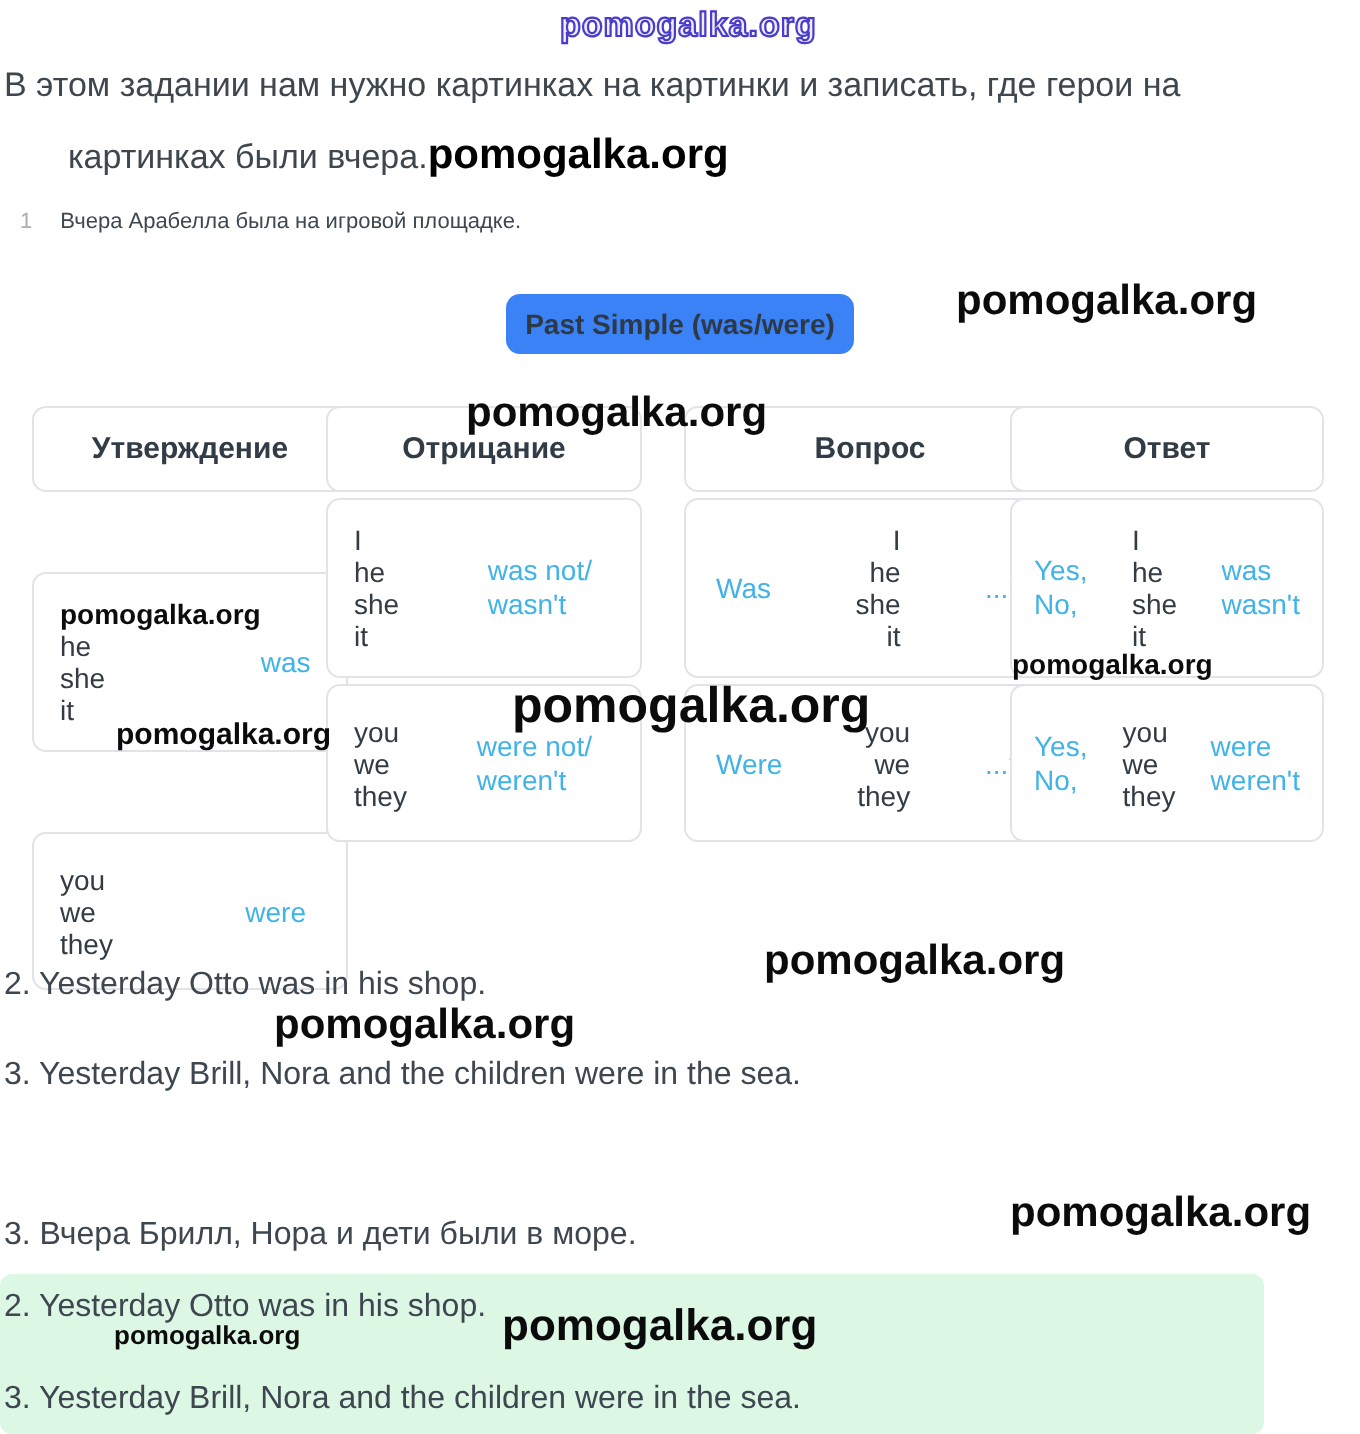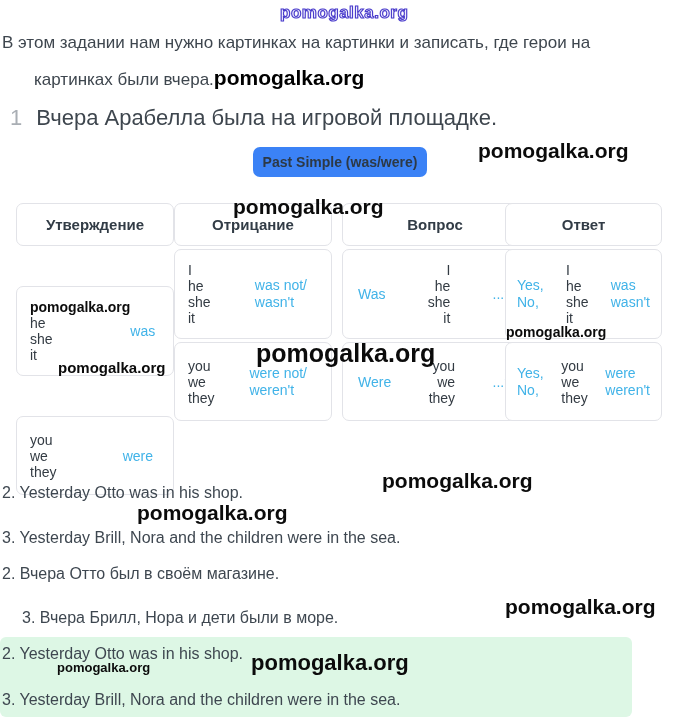--- a/index.html
+++ b/index.html
@@ -12,32 +12,32 @@
   .wm{position:absolute;font-weight:700;color:#0b0b0b;white-space:nowrap;line-height:1;}
   .wm-outline{
     position:absolute;font-weight:700;white-space:nowrap;line-height:1;
     color:#efeefc;-webkit-text-stroke:1.1px #4a3ccb;text-shadow:0 0 1px #6a5cdb;
     letter-spacing:.5px;
   }
   .wm-line{font-size:14px;font-weight:600;color:#0c0c0c;white-space:nowrap;}
   .wm-inline{font-size:21px;font-weight:700;color:#000;}
   
   .intro-line{position:absolute;left:2px;font-size:17px;font-weight:500;color:#3e464e;white-space:nowrap;}
-  .task-item{position:absolute;left:10px;top:105px;font-size:22px;white-space:nowrap;}
+  .task-item{position:absolute;left:10px;top:105px;font-size:11px;white-space:nowrap;}
   .task-num{color:#a9aeb4;font-weight:500;margin-right:14px;}
   .task-text{color:#3e464e;font-weight:500;}
   .badge{
     position:absolute;left:253px;top:147px;width:174px;height:30px;
     background:#3b82f6;border-radius:7px;display:flex;align-items:center;justify-content:center;
     font-size:14px;font-weight:700;color:#2d3945;
   }
   
   .col{position:absolute;top:203px;display:flex;flex-direction:column;gap:3px;}
   .col-1{left:16px;width:158px;gap:40px;}
-  .col-2{left:174px;width:158px;}
+  .col-2{left:163px;width:158px;}
   .col-3{left:342px;width:186px;text-align:right;}
   .col-4{left:505px;width:157px;}
   .cell{border:1px solid #e2e3e8;border-radius:7px;background:#fff;box-sizing:border-box;}
   .cell.head{height:43px;display:flex;align-items:center;justify-content:center;
     font-size:15px;font-weight:700;color:#323c46;}
   .cell.r1{height:90px;}
   .cell.r2{height:79px;}
   .cell.body{display:flex;align-items:center;justify-content:space-between;
     font-size:14px;font-weight:500;color:#333b43;line-height:16px;}
   .pad-a{padding:0 20px 0 13px;}
@@ -179,22 +179,21 @@
 
   <span class="wm" style="left:233px;top:196px;font-size:21px;">pomogalka.org</span>
   <span class="wm" style="left:256px;top:341px;font-size:25px;">pomogalka.org</span>
   <span class="wm" style="left:58px;top:360px;font-size:15px;font-weight:600;">pomogalka.org</span>
   <span class="wm" style="left:506px;top:325px;font-size:14px;font-weight:600;">pomogalka.org</span>
 
   <div class="sent" style="top:484px;">2. Yesterday Otto was in his shop.</div>
   <span class="wm" style="left:382px;top:470px;font-size:21px;">pomogalka.org</span>
   <span class="wm" style="left:137px;top:502px;font-size:21px;">pomogalka.org</span>
   <div class="sent" style="top:529px;">3. Yesterday Brill, Nora and the children were in the sea.</div>
-  <div class="sent" style="top:565px;">2. Вчера Отто был в своём магазине.</div>
-  <div class="sent" style="top:609px;margin-left:20px;">3. Вчера Брилл, Нора и дети были в море.</div>
+  <div class="sent" style="top:609px;">3. Вчера Брилл, Нора и дети были в море.</div>
   <span class="wm" style="left:505px;top:596px;font-size:21px;">pomogalka.org</span>
 
   <div class="green-block"></div>
   <div class="sent" style="top:645px;">2. Yesterday Otto was in his shop.</div>
   <span class="wm" style="left:57px;top:661px;font-size:13px;">pomogalka.org</span>
   <span class="wm" style="left:251px;top:652px;font-size:22px;">pomogalka.org</span>
   <div class="sent" style="top:691px;">3. Yesterday Brill, Nora and the children were in the sea.</div>
 
 </div>
 

